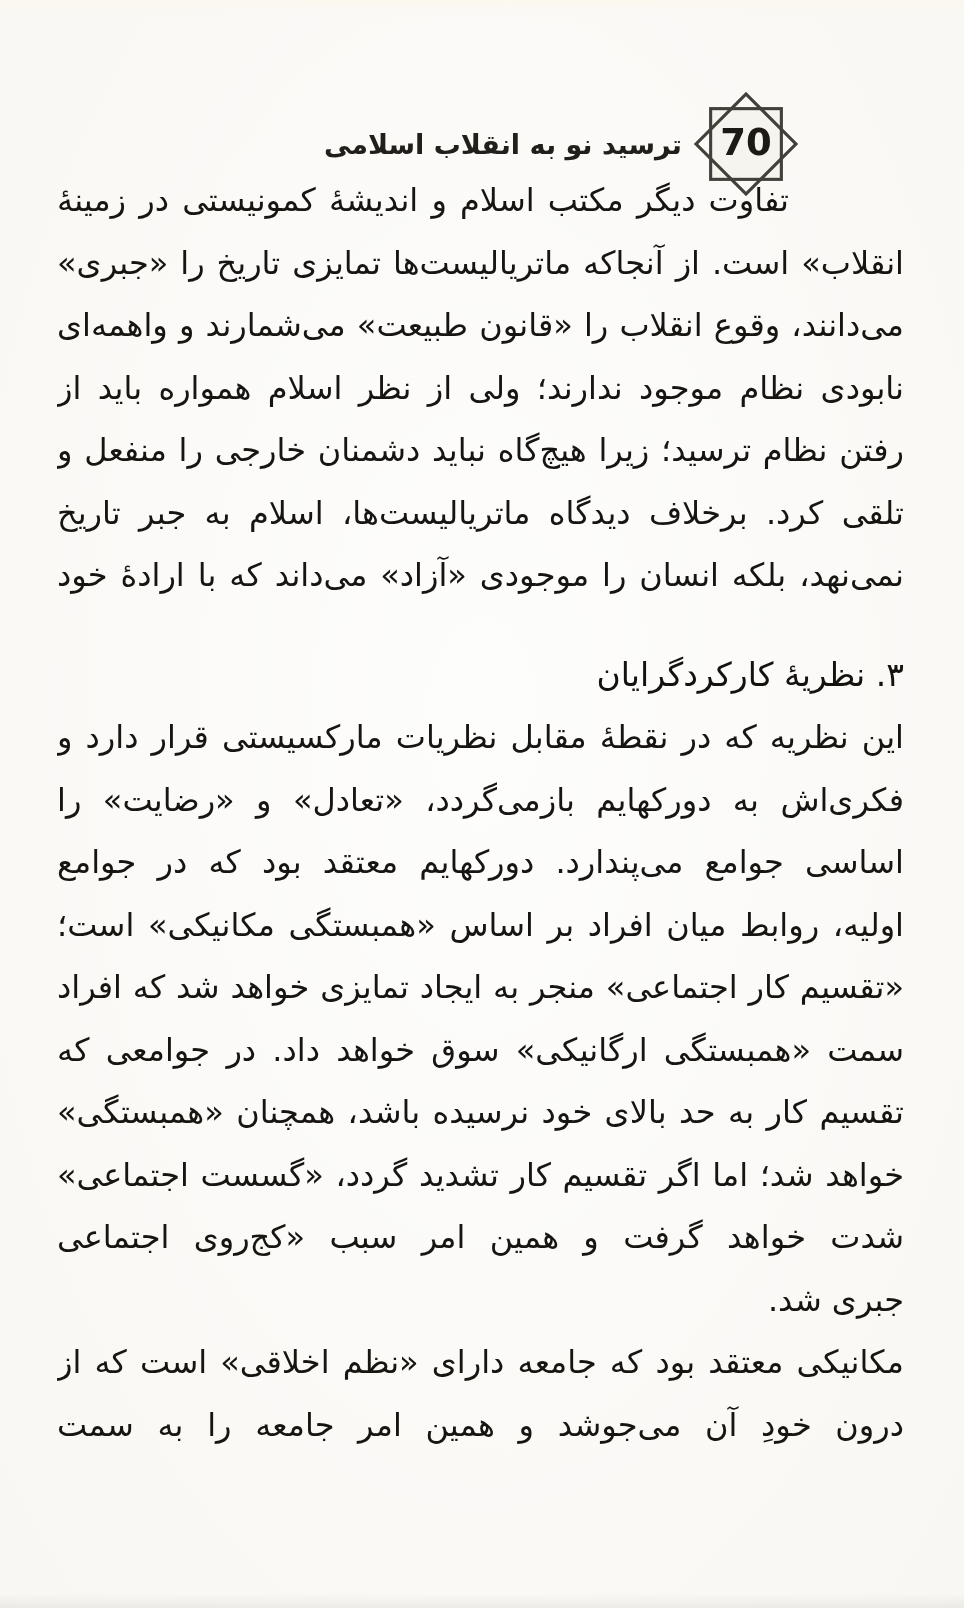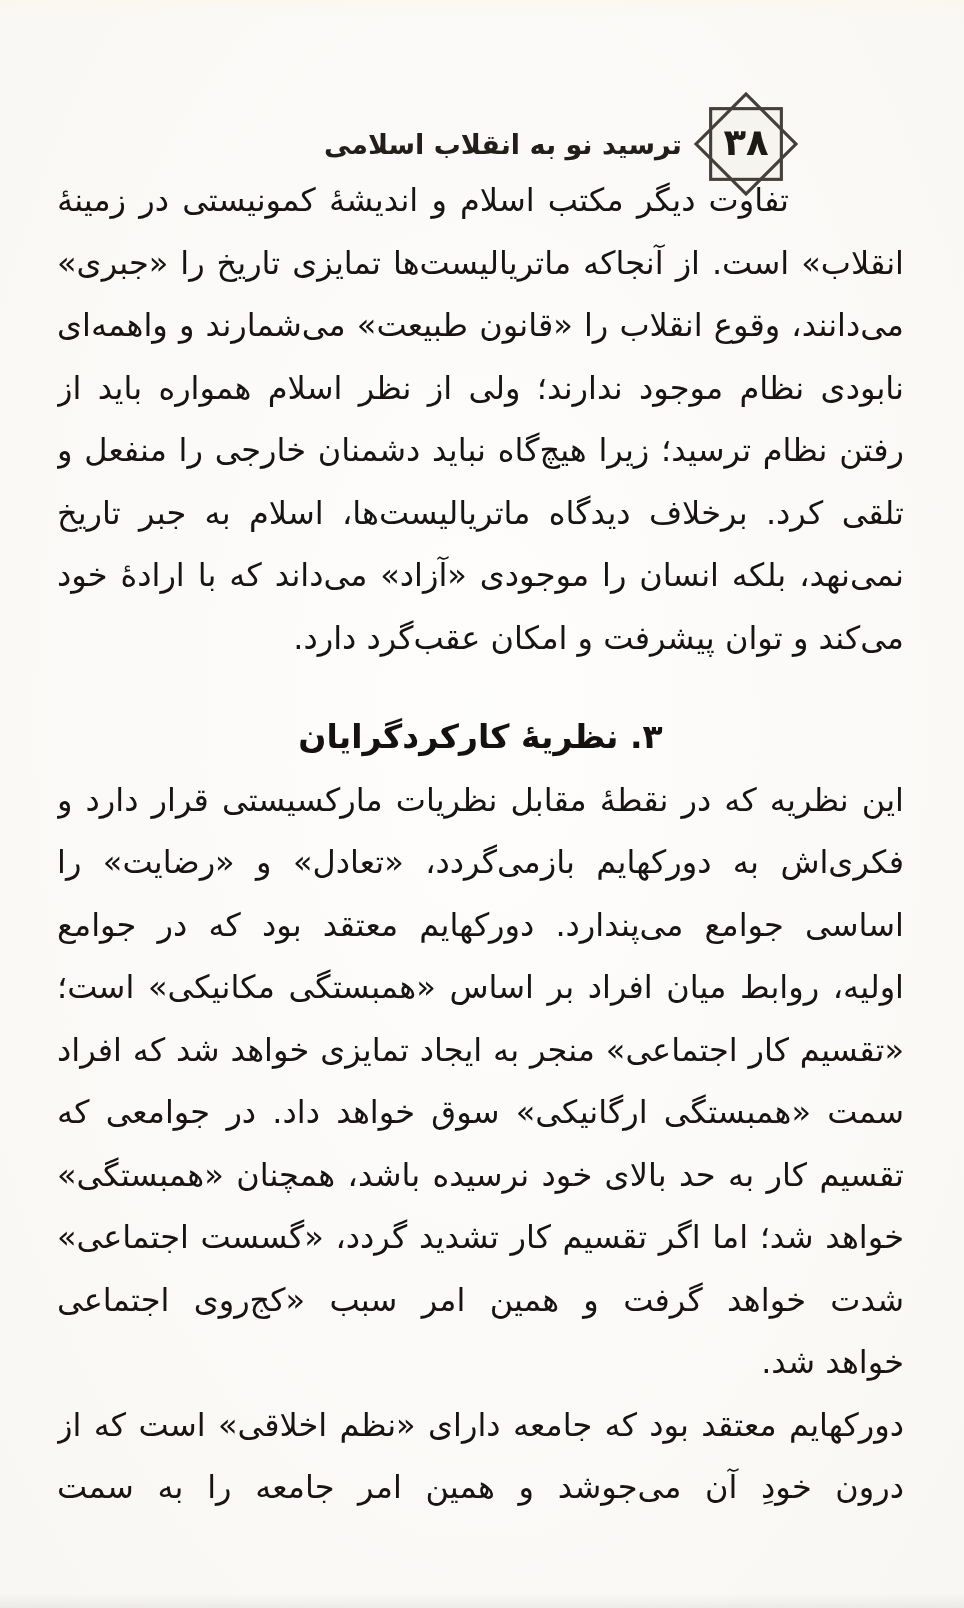--- a/index.html
+++ b/index.html
@@ -88,70 +88,69 @@
     text-align-last: right;
   }
   .firstline-indent {
     text-indent: 115px;
   }
   .section-heading {
     height: 62.5px;
     line-height: 62.5px;
     margin-top: 37px;
     font-size: 33px;
-    font-weight: bold;
-    text-align: center;
+    font-weight: normal;
+    text-align: right;
     color: #14110e;
   }
 </style>
 </head>
 <body>
 
 <div class="page">
 
   <div class="header">
     <div class="ornament-wrap">
       <svg viewBox="0 0 100 100" aria-hidden="true">
         <rect x="16" y="16" width="68" height="68" fill="#f6f4ef" stroke="#43403a" stroke-width="3"></rect>
         <rect x="16" y="16" width="68" height="68" fill="none" stroke="#43403a" stroke-width="3" transform="rotate(45 50 50)"></rect>
       </svg>
-      <div class="ornament-number">۳۸</div>
+      <div class="ornament-number">70</div>
     </div>
     <div class="header-title">ترسید نو به انقلاب اسلامی</div>
   </div>
 
   <div class="content">
 
     <div>
       <div class="line justify firstline-indent">تفاوت دیگر مکتب اسلام و اندیشهٔ کمونیستی در زمینهٔ «بقای</div>
       <div class="line justify">انقلاب» است. از آنجاکه ماتریالیست‌ها تمایزی تاریخ را «جبری»</div>
       <div class="line justify">می‌دانند، وقوع انقلاب را «قانون طبیعت» می‌شمارند و واهمه‌ای از</div>
       <div class="line justify">نابودی نظام موجود ندارند؛ ولی از نظر اسلام همواره باید از دست</div>
       <div class="line justify">رفتن نظام ترسید؛ زیرا هیچ‌گاه نباید دشمنان خارجی را منفعل و مرده</div>
       <div class="line justify">تلقی کرد. برخلاف دیدگاه ماتریالیست‌ها، اسلام به جبر تاریخ وقعی</div>
       <div class="line justify">نمی‌نهد، بلکه انسان را موجودی «آزاد» می‌داند که با ارادهٔ خود کار</div>
-      <div class="line endline">می‌کند و توان پیشرفت و امکان عقب‌گرد دارد.</div>
     </div>
 
     <div class="section-heading">۳. نظریهٔ کارکردگرایان</div>
 
     <div>
       <div class="line justify">این نظریه که در نقطهٔ مقابل نظریات مارکسیستی قرار دارد و ریشه‌های</div>
       <div class="line justify">فکری‌اش به دورکهایم بازمی‌گردد، «تعادل» و «رضایت» را چهرهٔ</div>
       <div class="line justify">اساسی جوامع می‌پندارد. دورکهایم معتقد بود که در جوامع ابتدایی و</div>
       <div class="line justify">اولیه، روابط میان افراد بر اساس «همبستگی مکانیکی» است؛ ولی</div>
       <div class="line justify">«تقسیم کار اجتماعی» منجر به ایجاد تمایزی خواهد شد که افراد را به</div>
       <div class="line justify">سمت «همبستگی ارگانیکی» سوق خواهد داد. در جوامعی که هنوز</div>
       <div class="line justify">تقسیم کار به حد بالای خود نرسیده باشد، همچنان «همبستگی» حفظ</div>
       <div class="line justify">خواهد شد؛ اما اگر تقسیم کار تشدید گردد، «گسست اجتماعی» نیز</div>
       <div class="line justify">شدت خواهد گرفت و همین امر سبب «کج‌روی اجتماعی (انومی)»</div>
-      <div class="line endline">خواهد شد.</div>
+      <div class="line endline">جبری شد.</div>
     </div>
 
     <div>
-      <div class="line justify">دورکهایم معتقد بود که جامعه دارای «نظم اخلاقی» است که از</div>
+      <div class="line justify">مکانیکی معتقد بود که جامعه دارای «نظم اخلاقی» است که از</div>
       <div class="line justify">درون خودِ آن می‌جوشد و همین امر جامعه را به سمت «یکپارچگی»</div>
     </div>
 
   </div>
 
   <div class="scan-edge"></div>
 </div>
 
 </body></html>

